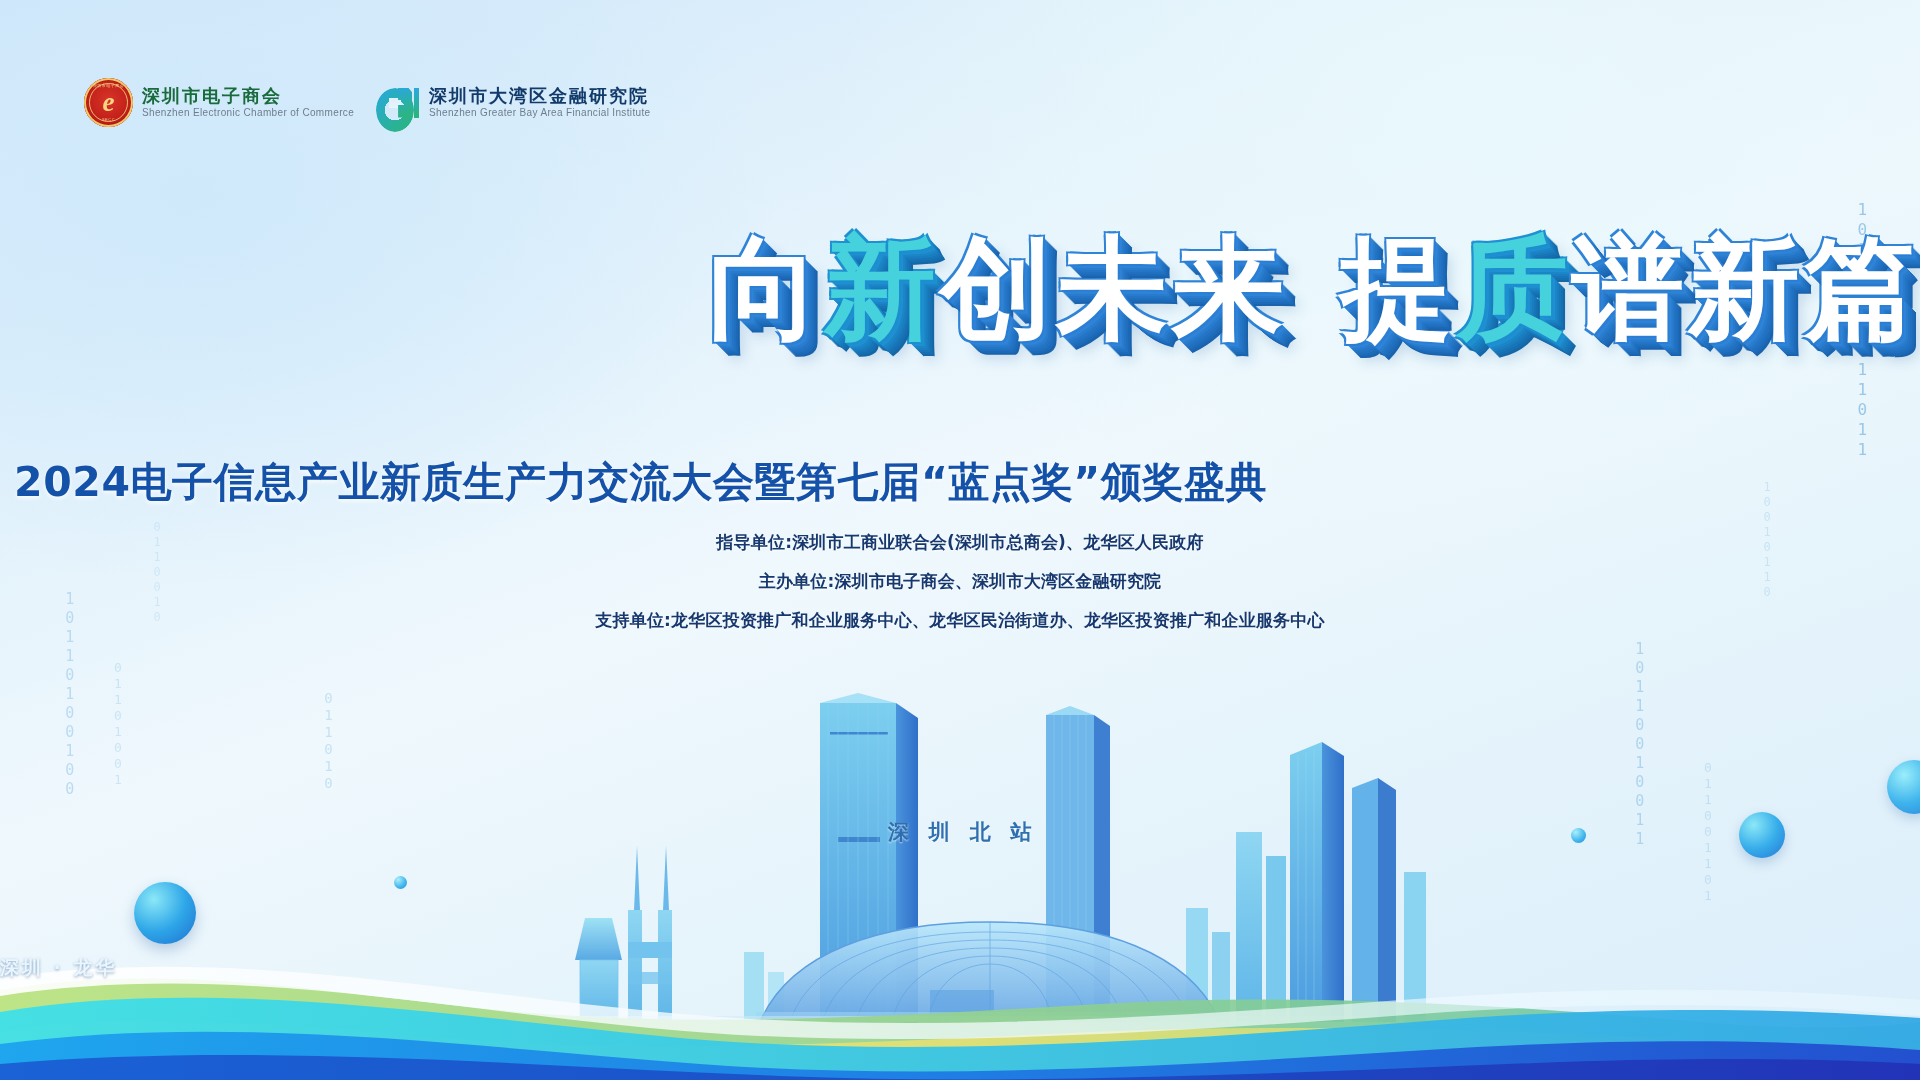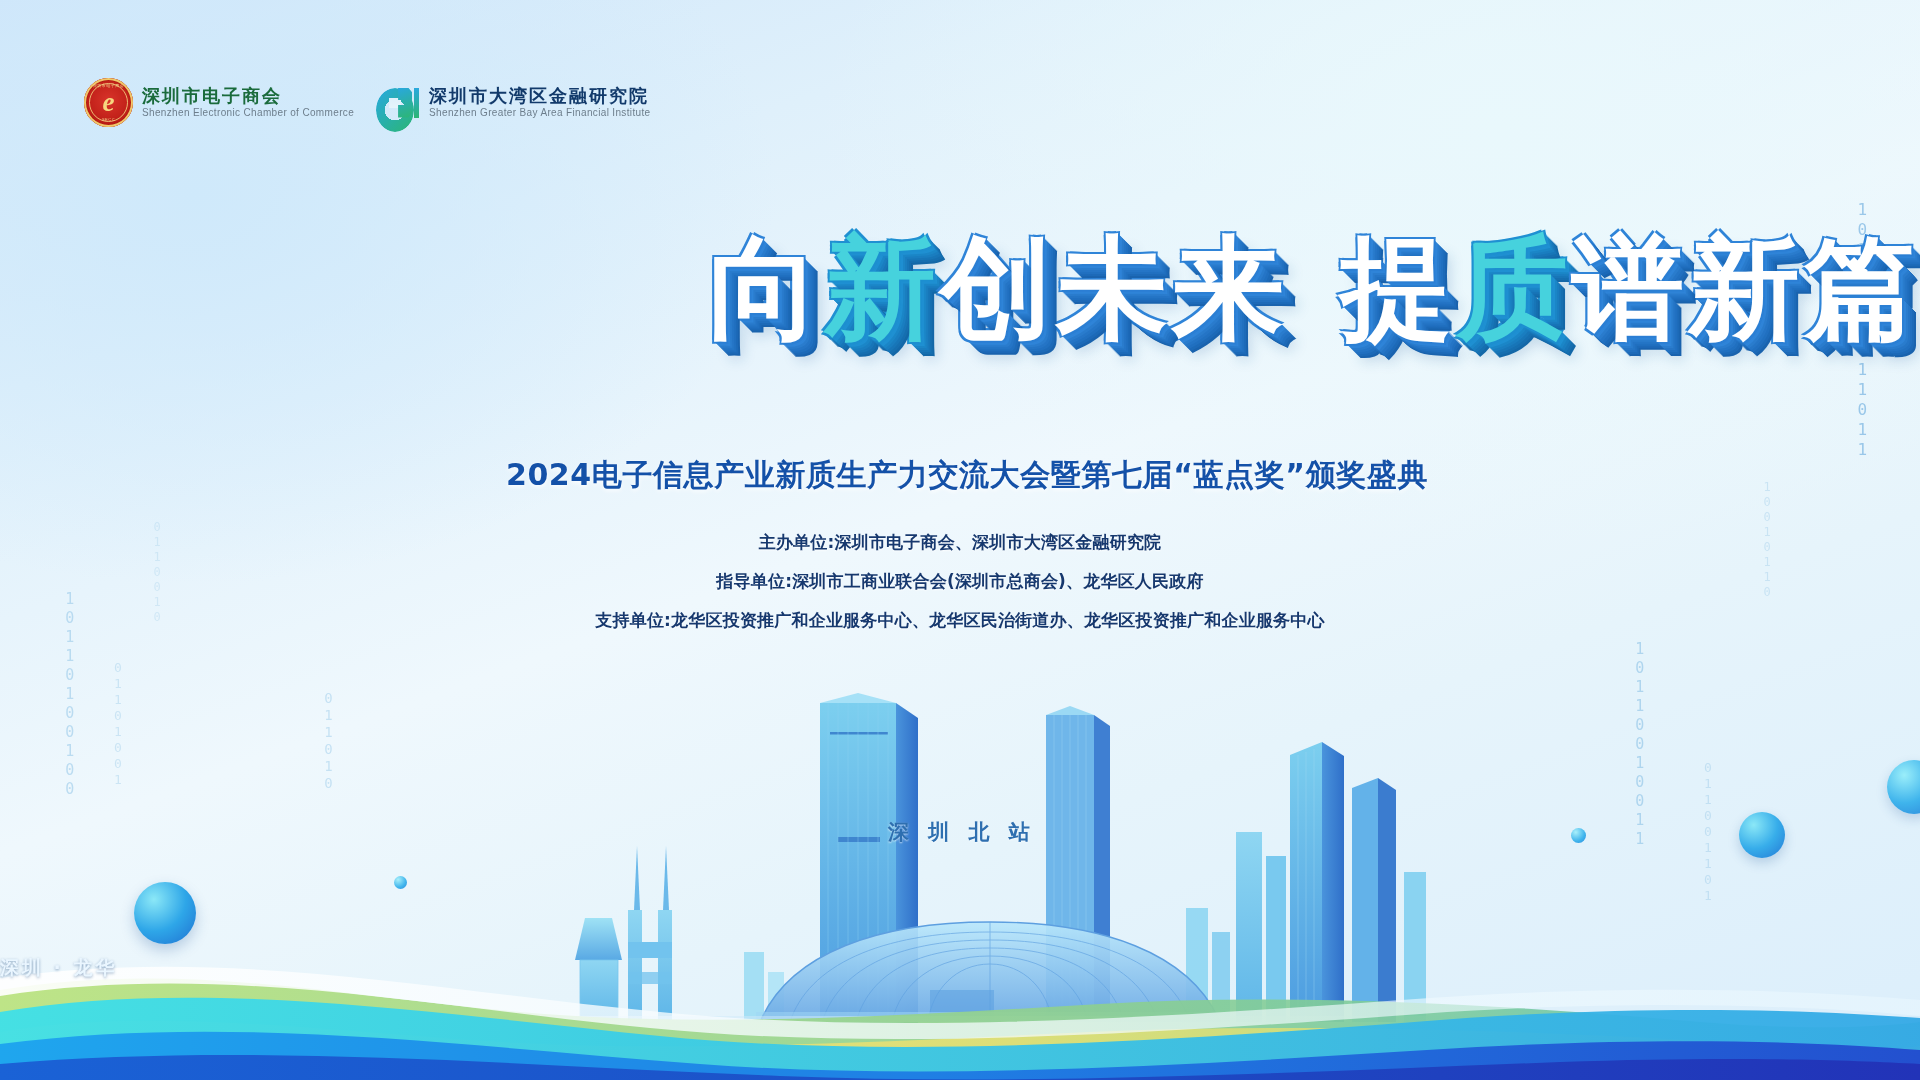--- a/index.html
+++ b/index.html
@@ -80,39 +80,39 @@
     text-shadow:
       1px 1px 0 #1d8fd0, 2px 2px 0 #1d8fd0, 3px 3px 0 #1f90d2,
       4px 4px 0 #1f90d2, 5px 5px 0 #1b86c7, 6px 6px 0 #1b86c7,
       7px 7px 0 #1a7ec0, 8px 8px 0 #1a7ec0, 9px 9px 0 #1876b8,
       10px 10px 0 #1876b8, 11px 11px 0 #166fb0, 12px 12px 0 #166fb0,
       13px 13px 0 #1468a8, 14px 14px 0 #1468a8,
       -2px -2px 0 #1f90d2, 2px -2px 0 #1f90d2, -2px 2px 0 #1f90d2,
       16px 17px 14px rgba(25,85,150,.22);}
 
   
-  #subtitle{position:absolute;left:14px;right:0;top:455px;text-align:center;
+  #subtitle{position:absolute;left:14px;right:0;top:455px;
     font-family:"DejaVu Sans","Liberation Sans",sans-serif;
-    font-size:30px;font-weight:700;letter-spacing:.6px;color:#1451a8;white-space:nowrap;
+    font-size:41px;font-weight:700;letter-spacing:.6px;color:#1451a8;white-space:nowrap;
     text-shadow:0 2px 4px rgba(255,255,255,.85), 0 0 1px rgba(255,255,255,.9);}
 
   
   #orgs{position:absolute;left:0;right:0;top:534px;text-align:center;}
   #orgs .line{font-family:"DejaVu Sans","Liberation Sans",sans-serif;
     font-size:17px;font-weight:700;color:#16386e;letter-spacing:.2px;
     line-height:1;margin:0 0 22px 0;white-space:nowrap;
     text-shadow:0 1px 2px rgba(255,255,255,.9);}
 
   
   #scene{position:absolute;left:0;right:0;bottom:0;height:420px;}
   #scene svg{display:block;width:100%;height:100%;}
 
   
   #station-label{position:absolute;left:888px;top:818px;
-    font-family:Liberation Serif, serif;
+    font-family:Liberation Sans, sans-serif;
     font-size:21px;font-weight:700;letter-spacing:7px;color:#2e6fb0;
     text-shadow:0 1px 2px rgba(255,255,255,.7);}
   
   #city-label{position:absolute;left:0;right:0;top:955px;text-align:left;
     font-family:"DejaVu Sans","Liberation Sans",sans-serif;
     font-size:19px;font-weight:700;letter-spacing:3px;color:#eaf6ff;
     text-shadow:0 1px 3px rgba(10,60,120,.45);}
 
   
   .orb{position:absolute;border-radius:50%;}
@@ -173,22 +173,22 @@
 
   </div>
 
   <div id="headline">
     <span class="seg t-white">向</span><span class="seg t-cyan">新</span><span class="seg t-white">创未来</span><span class="gap"></span><span class="seg t-white">提</span><span class="seg t-cyan">质</span><span class="seg t-white">谱新篇</span>
   </div>
 
   <div id="subtitle">2024电子信息产业新质生产力交流大会暨第七届“蓝点奖”颁奖盛典</div>
 
   <div id="orgs">
+    <div class="line">指导单位:深圳市工商业联合会(深圳市总商会)、龙华区人民政府</div>
     <div class="line">主办单位:深圳市电子商会、深圳市大湾区金融研究院</div>
-    <div class="line">指导单位:深圳市工商业联合会(深圳市总商会)、龙华区人民政府</div>
     <div class="line">支持单位:龙华区投资推广和企业服务中心、龙华区民治街道办、龙华区投资推广和企业服务中心</div>
   </div>
 
   <div id="scene">
     <svg viewBox="0 0 1920 420" preserveAspectRatio="none">
       <defs>
         <linearGradient id="bldA" x1="0" y1="0" x2="0" y2="1">
           <stop offset="0%" stop-color="#8fd6f2"></stop>
             <stop offset="100%" stop-color="#5fb6e8"></stop>
         </linearGradient>

